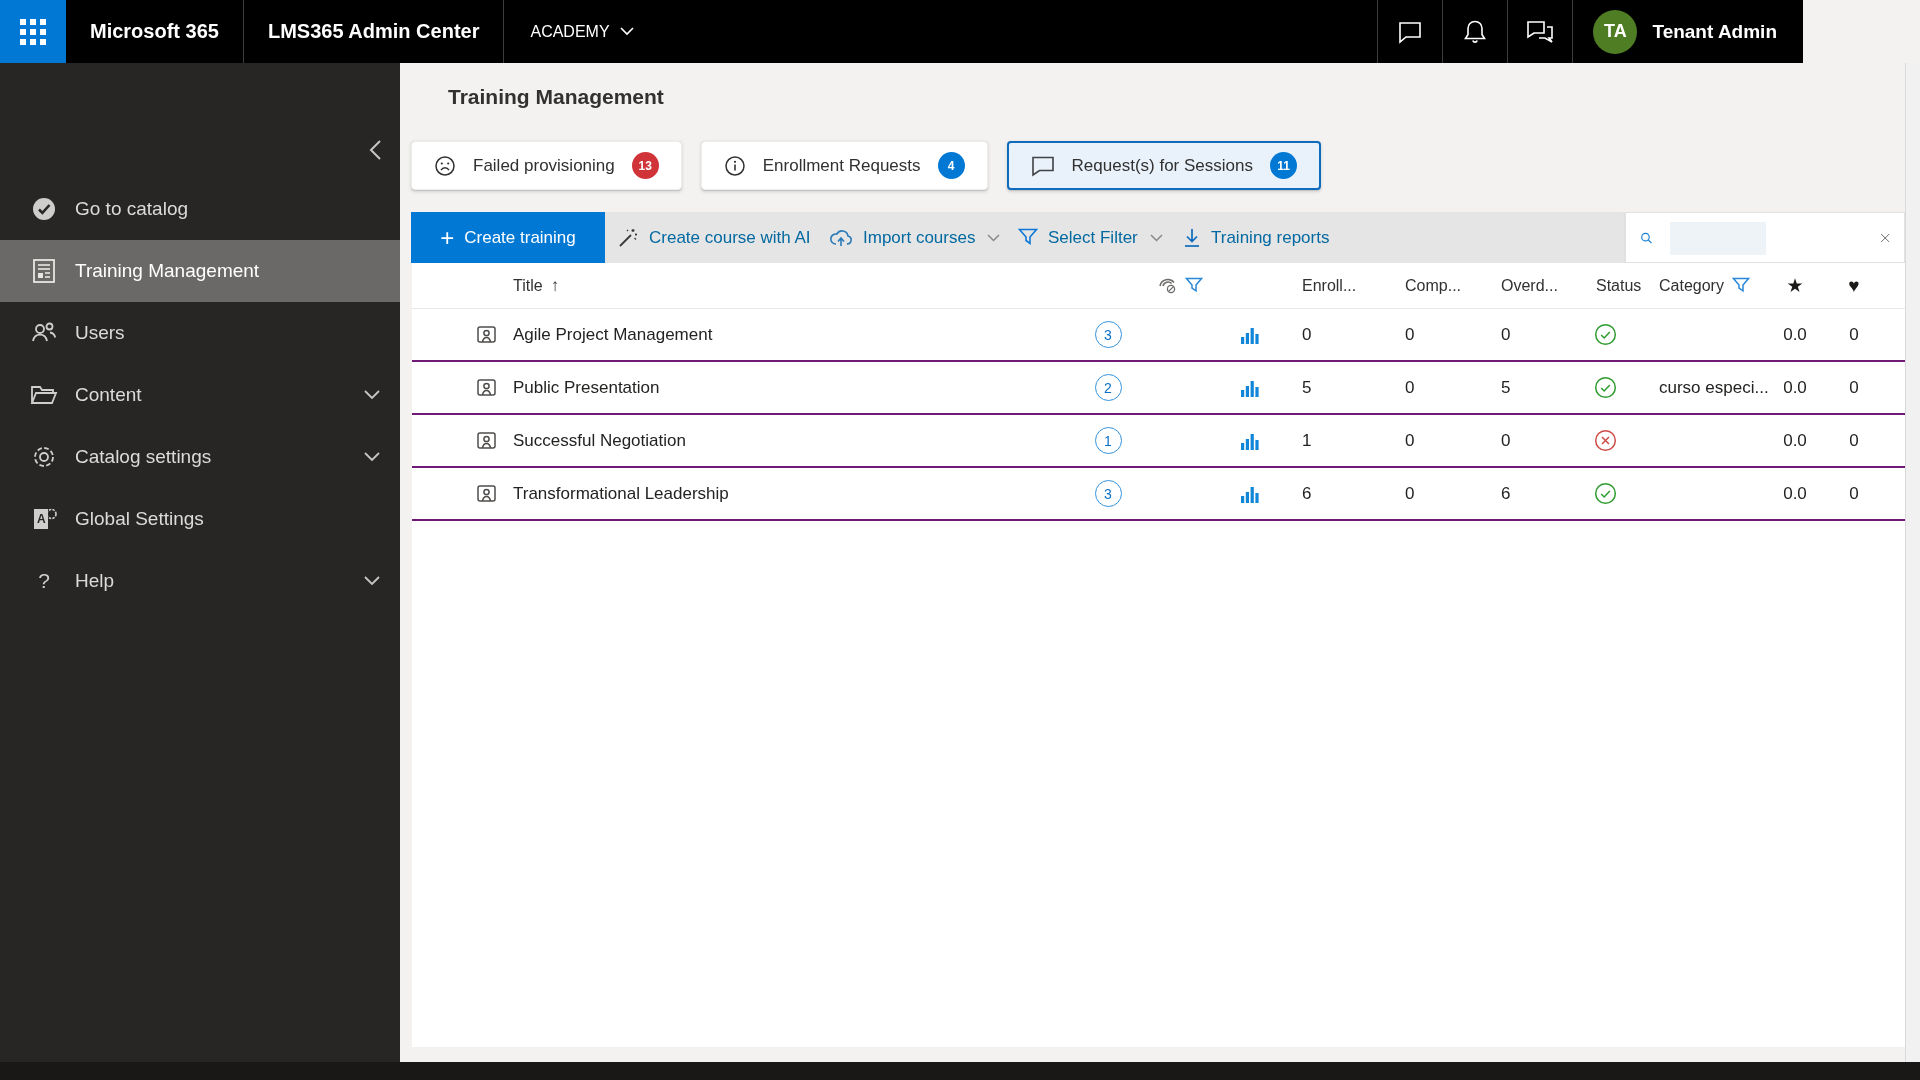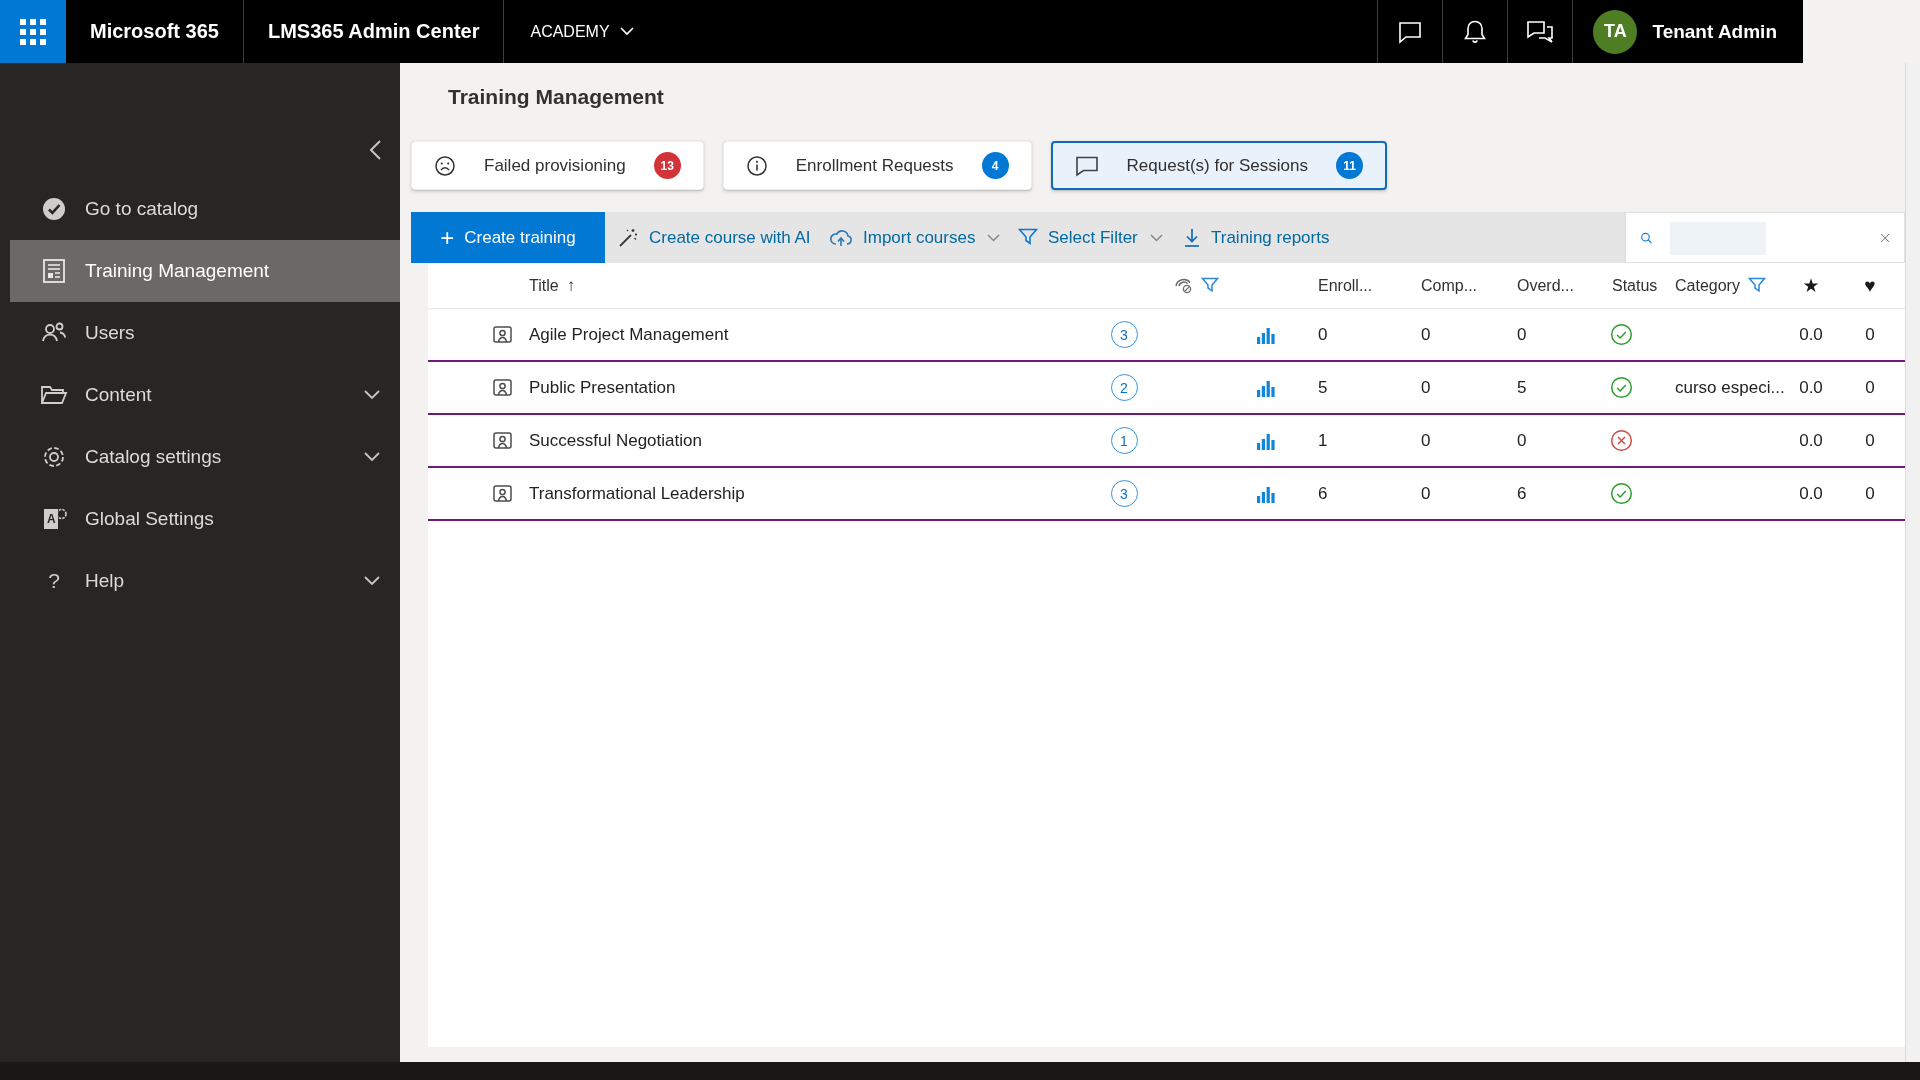--- a/index.html
+++ b/index.html
@@ -19,35 +19,35 @@
   .tb-iconbtn { width:64px; display:flex; align-items:center; justify-content:center; cursor:pointer; }
   .tb-user { display:flex; align-items:center; gap:15px; padding:0 26px 0 20px; cursor:pointer; }
   .avatar { width:44px; height:44px; border-radius:50%; background:#4f7d23; color:#fff; font-size:18px; font-weight:700;
             display:flex; align-items:center; justify-content:center; }
   .tb-username { font-size:19px; font-weight:600; }
   svg { display:block; }
 
   
   .sidebar { position:absolute; left:0; top:63px; width:400px; bottom:18px; background:#272625; }
   .collapse-btn { position:absolute; top:72px; right:14px; cursor:pointer; padding:4px; }
-  .nav { position:absolute; top:115px; left:0; right:0;margin-left:10px; }
+  .nav { position:absolute; top:115px; left:0; right:0; }
   .nav-item { height:62px; display:flex; align-items:center; padding-left:30px; color:#dddbd9; font-size:19px; cursor:pointer; position:relative; }
   .nav-item .nav-ic { width:28px; display:flex; justify-content:center; margin-right:17px; }
   .nav-item.selected { background:#6b6968; color:#fff; }
   .nav-chev { position:absolute; right:20px; top:50%; transform:translateY(-50%); }
   .help-glyph { font-size:21px; color:#d0cecc; }
 
   
   .content { position:absolute; left:400px; top:63px; right:15px; bottom:18px; background:#f3f2f1; }
   .page-title { position:absolute; left:48px; top:22px; font-size:21px; font-weight:700; color:#323130; }
 
   
   .tabs { position:absolute; left:11px; top:78px; display:flex; gap:19px; }
   .tab { height:49px; background:#fff; border:1px solid #ededec; border-radius:4px; display:flex; align-items:center;
-         gap:28px; padding:0 22px; font-size:17px; color:#323130; cursor:pointer;
+         gap:17px; padding:0 22px; font-size:17px; color:#323130; cursor:pointer;
          box-shadow:0 1.6px 3.6px rgba(0,0,0,.13), 0 .3px .9px rgba(0,0,0,.10); }
   .tab.selected { background:#e9f2fb; border:2px solid #0f6cbd; }
   .badge { min-width:27px; height:27px; border-radius:14px; color:#fff; font-size:12px; font-weight:700;
            display:flex; align-items:center; justify-content:center; padding:0 6px; }
   .badge.red { background:#d13438; }
   .badge.blue { background:#0078d4; }
 
   
   .toolbar { position:absolute; left:11px; top:149px; right:0; height:51px; background:#e5e5e5; }
   .btn-create { position:absolute; left:0; top:0; width:194px; height:51px; background:#0078d4; color:#fff; border:none;
@@ -55,21 +55,21 @@
   .btn-create .plus { font-size:24px; font-weight:400; line-height:1; }
   .tb-item { position:absolute; top:0; height:51px; display:flex; align-items:center; gap:10px; font-size:17px; color:#0369a1; cursor:pointer; }
   .chev-gray { margin-left:2px; }
   .searchbox { position:absolute; right:0; top:0; width:280px; height:51px; background:#fff; border:1px solid #e1e1e1;
                display:flex; align-items:center; padding:0 14px; gap:10px; box-shadow:0 1px 2px rgba(0,0,0,.06); }
   .search-shade { position:absolute; left:44px; top:9px; width:96px; height:33px; background:#eef3f7; }
   .searchbox input { flex:1; border:none; outline:none; font-size:16px; font-family:inherit; background:transparent; position:relative; }
   .search-close { cursor:pointer; }
 
   
-  .panel { position:absolute; left:12px; top:200px; right:0; bottom:15px; background:#fff;margin-left:16px; }
+  .panel { position:absolute; left:12px; top:200px; right:0; bottom:15px; background:#fff; }
   .thead { position:relative; height:46px; border-bottom:1px solid #e8e8e8; font-size:16px; color:#323130; }
   .trow { position:relative; height:53px; border-bottom:2px solid #701a75; font-size:17px; color:#242322; }
   .cell { position:absolute; top:0; height:100%; display:flex; align-items:center; }
   .c-icon     { left:64px; }
   .c-title    { left:101px; }
   .c-sessions { left:681px; width:30px; justify-content:center; }
   .c-colic    { left:746px; gap:7px; }
   .c-chart    { left:826px; width:24px; justify-content:center; }
   .c-enroll   { left:890px; }
   .c-comp     { left:993px; }

